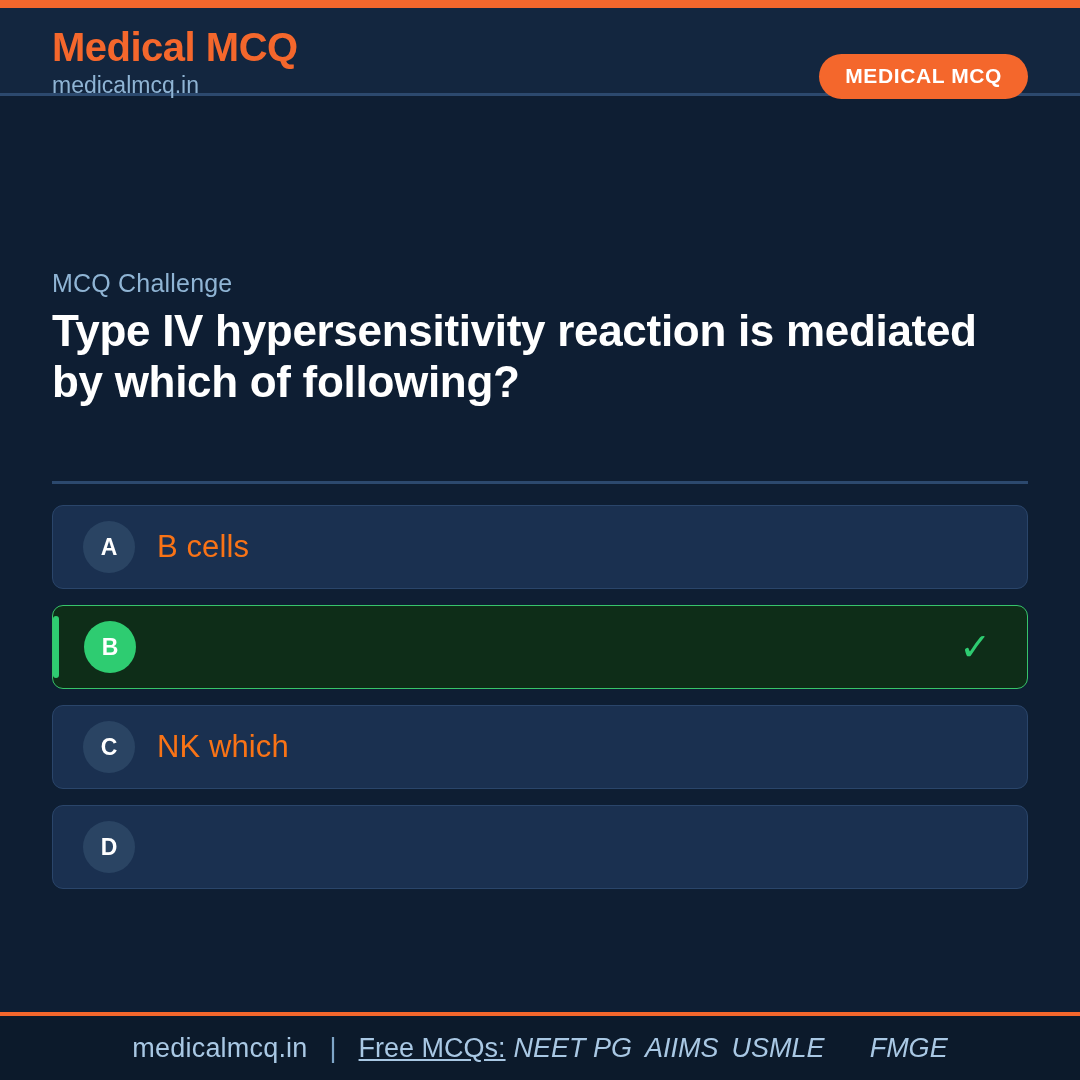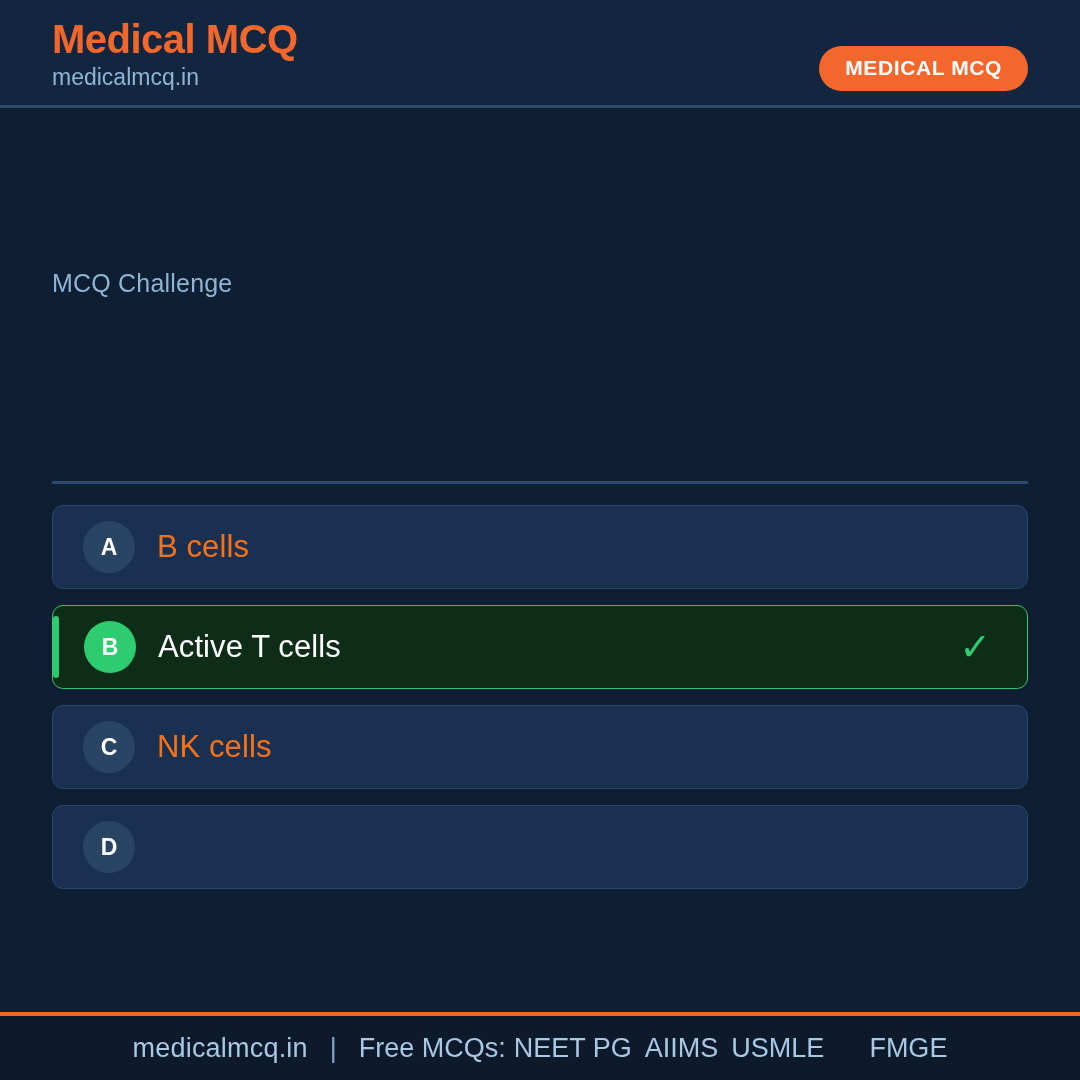--- a/index.html
+++ b/index.html
@@ -12,21 +12,21 @@
   }
 
   
   #top-accent {
     position:absolute; top:0; left:0; width:1080px; height:8px;
     background:#F4672C;
   }
 
   
   #header {
-    position:absolute; top:0; left:0; width:1080px; height:108px;
+    position:absolute; top:8px; left:0; width:1080px; height:88px;
     background:#13263F;
     border-bottom:3px solid #2C496E;
   }
   #brand { position:absolute; left:52px; top:17px; }
   #brand-title {
     font-size:40px; font-weight:bold; color:#F4672C;
     letter-spacing:-0.5px; line-height:1.12;
   }
   #brand-sub {
     font-size:23px; color:#8FB4D4; line-height:1.2; margin-top:2px;
@@ -95,61 +95,61 @@
   #footer {
     position:absolute; left:0; bottom:0; width:1080px; height:68px;
     background:#0C1A2B; border-top:4px solid #F4672C;
   }
   #footer-inner {
     height:64px; display:flex; align-items:center; justify-content:center;
     gap:0px; font-size:27px; color:#A9C8E4;
   }
   #footer-site { letter-spacing:0.2px; }
   #footer-sep { margin:0 22px; color:#7FA6C8; }
-  #footer-label { margin-right:8px; }
-  .exam { margin-right:13px; }
+  #footer-label { margin-right:8px;text-decoration:underline; }
+  .exam { margin-right:13px;font-style:italic; }
   .exam:last-child { margin-right:0;margin-left:32px; }
 </style>
 </head>
 <body>
 
 <div id="top-accent"></div>
 
 <div id="header">
   <div id="brand">
     <div id="brand-title">Medical MCQ</div>
     <div id="brand-sub">medicalmcq.in</div>
   </div>
   <div id="header-badge">MEDICAL MCQ</div>
 </div>
 
 <div id="main">
   <div id="eyebrow">MCQ Challenge</div>
+  <div id="question">Type IV hypersensitivity reaction is mediated by which of following?</div>
   <div id="q-divider"></div>
 
   <div id="options">
 
     <div class="option">
 
       <span class="letter">A</span>
       <span class="opt-text">B cells</span>
 
     </div>
 
     <div class="option correct">
       <span class="accent-bar"></span>
       <span class="letter">B</span>
-      <span class="opt-text">Active T cells</span>
       <span class="check">✓</span>
     </div>
 
     <div class="option">
 
       <span class="letter">C</span>
-      <span class="opt-text">NK cells</span>
+      <span class="opt-text">NK which</span>
 
     </div>
 
     <div class="option">
 
       <span class="letter">D</span>
 
     </div>
 
   </div>

